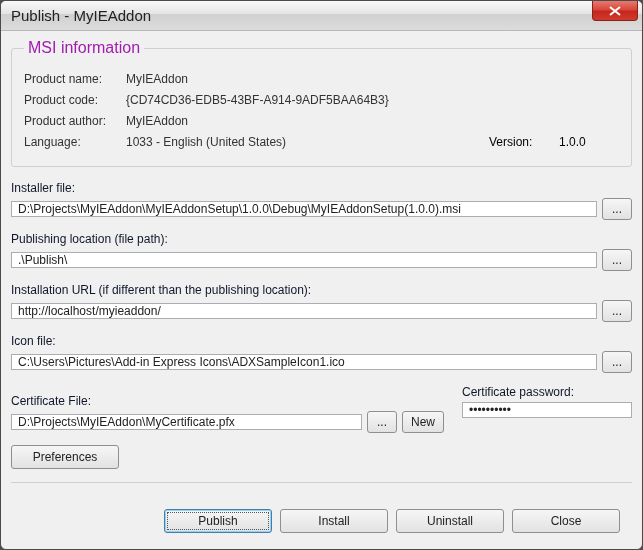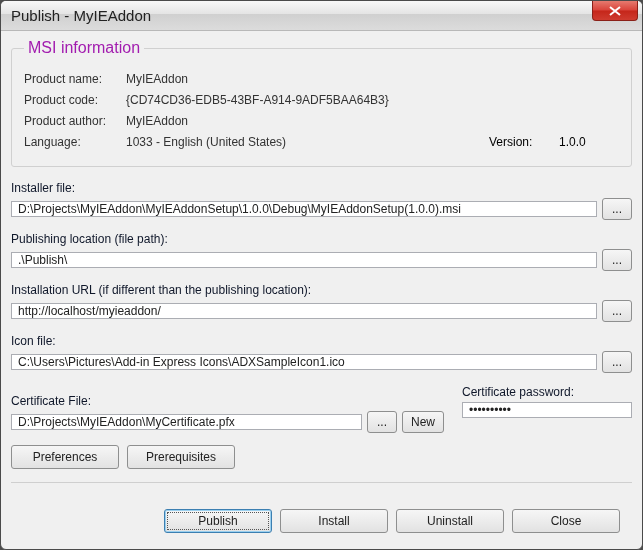--- a/index.html
+++ b/index.html
@@ -238,21 +238,20 @@
       <div class="cert-pwd">
         <span class="field-label">Certificate password:</span>
         <div class="input-row">
           <input class="text" type="text" value="••••••••••" style="">
         </div>
       </div>
     </div>
 
     <div class="btn-row">
       <button class="btn wide">Preferences</button>
-      <button class="btn wide">Prerequisites</button>
     </div>
 
     <div style="flex:1"></div>
 
     <div class="footer">
       <button class="btn action default-btn">Publish</button>
       <button class="btn action">Install</button>
       <button class="btn action">Uninstall</button>
       <button class="btn action">Close</button>
     </div>

